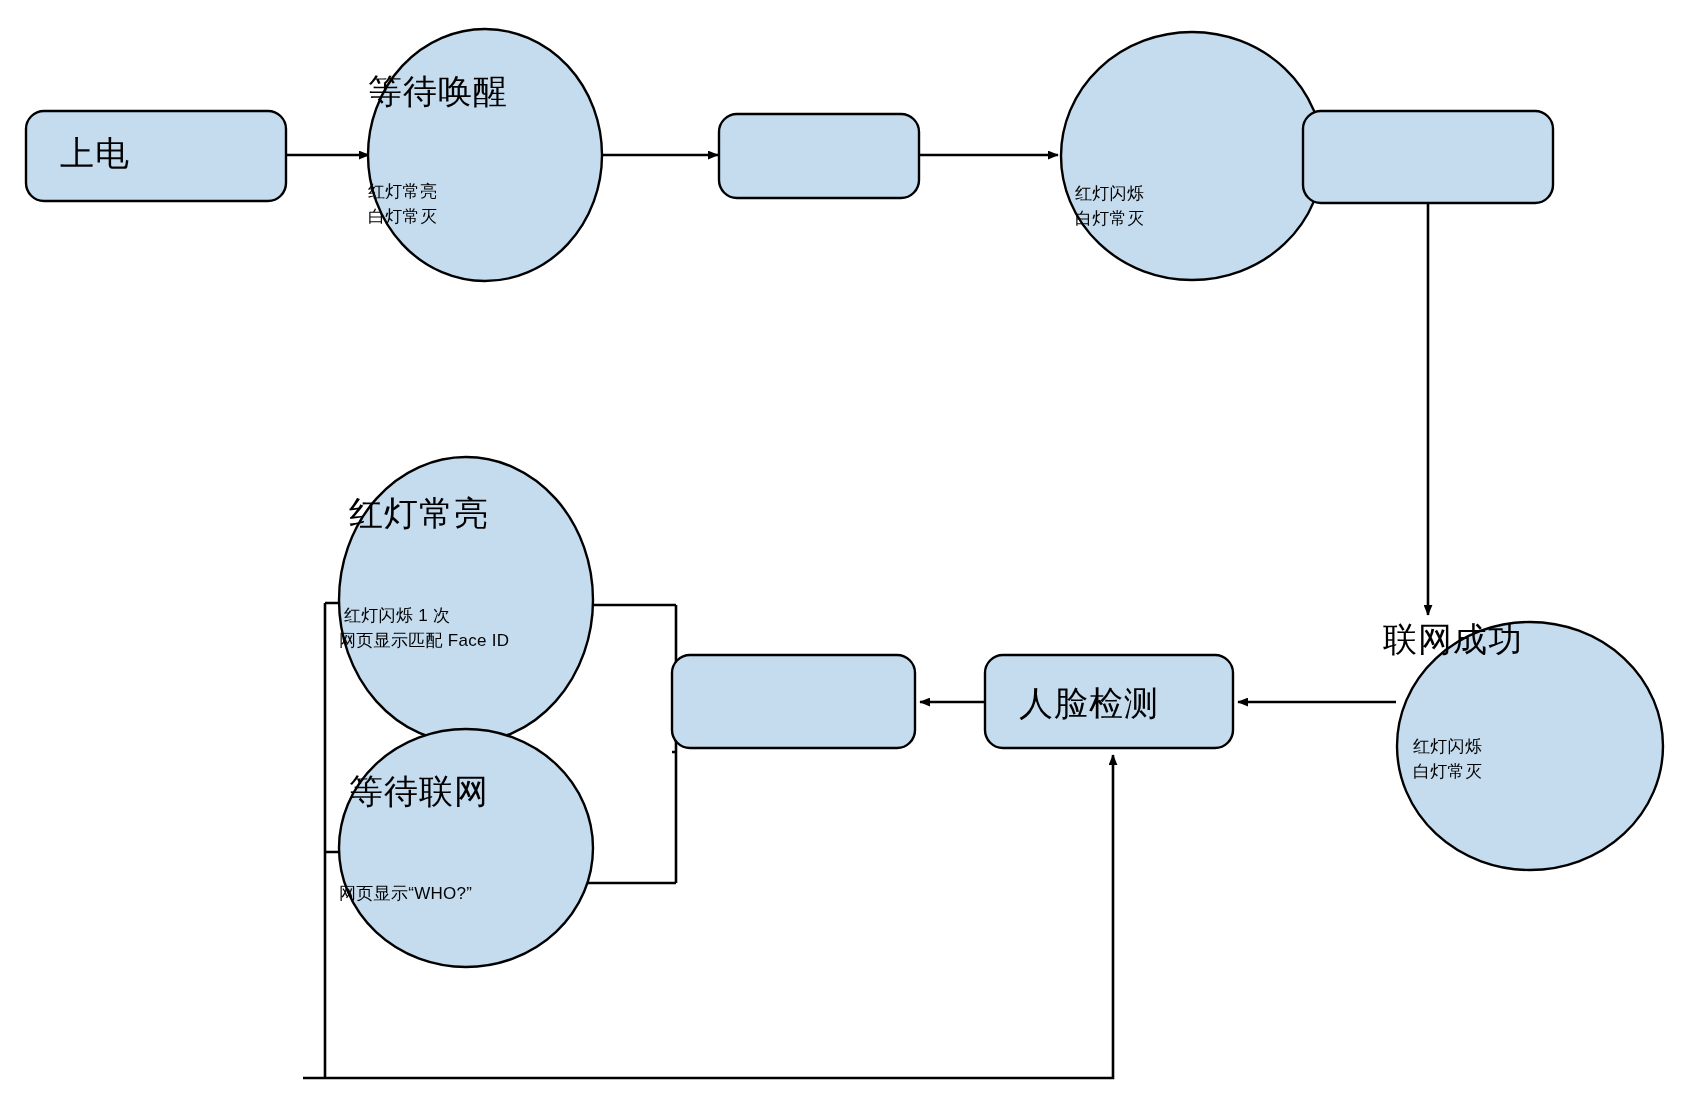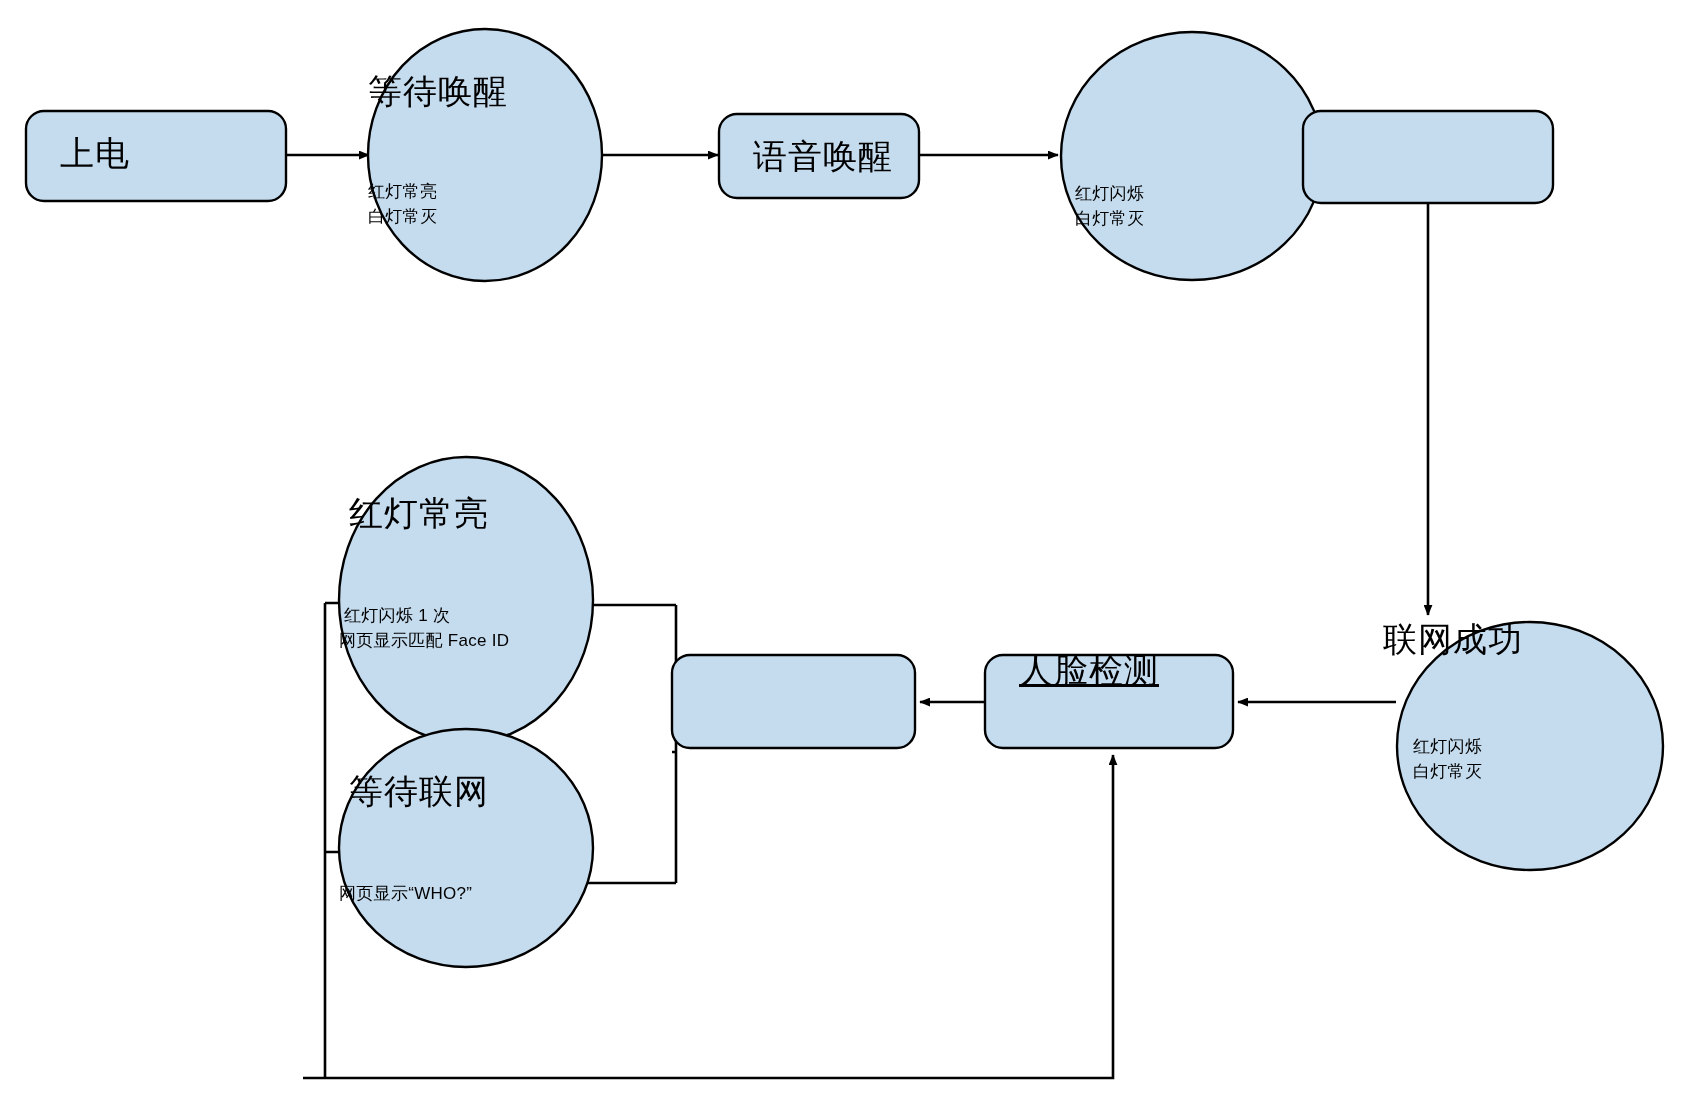--- a/index.html
+++ b/index.html
@@ -113,31 +113,30 @@
       <ellipse class="node-shape" cx="466" cy="848" rx="127" ry="119"></ellipse>
     </g>
   </svg>
 
   <div class="node-label label-main-box" style="left:26px; top:134px; width:260px;">上电</div>
 
   <div class="node-label label-main" style="left:368px; top:72px; width:234px;">等待唤醒</div>
   <div class="node-label label-sub" style="left:368px; top:180px; width:234px;">红灯常亮</div>
   <div class="node-label label-sub" style="left:368px; top:205px; width:234px;">白灯常灭</div>
 
-  <div class="node-label label-main-box" style="left:719px; top:137px; width:200px;">语音唤醒</div>
 
   <div class="node-label label-sub" style="left:1075px; top:182px; width:234px;">红灯闪烁</div>
   <div class="node-label label-sub" style="left:1075px; top:207px; width:234px;">白灯常灭</div>
 
 
   <div class="node-label label-main" style="left:1383px; top:620px; width:234px;">联网成功</div>
   <div class="node-label label-sub" style="left:1413px; top:735px; width:234px;">红灯闪烁</div>
   <div class="node-label label-sub" style="left:1413px; top:760px; width:234px;">白灯常灭</div>
 
-  <div class="node-label label-main-box" style="left:985px; top:651px; width:248px;text-decoration:underline;">人脸检测</div>
+  <div class="node-label label-main-box" style="left:985px; top:684px; width:248px;">人脸检测</div>
 
 
   <div class="node-label label-main" style="left:349px; top:494px; width:234px;">红灯常亮</div>
   <div class="node-label label-sub" style="left:344px; top:604px; width:214px;">红灯闪烁 1 次</div>
   <div class="node-label label-sub" style="left:339px; top:629px; width:254px;">网页显示匹配 Face ID</div>
 
   <div class="node-label label-main" style="left:349px; top:772px; width:234px;">等待联网</div>
   <div class="node-label label-sub" style="left:339px; top:882px; width:254px;">网页显示“WHO?”</div>
 
 </div>

